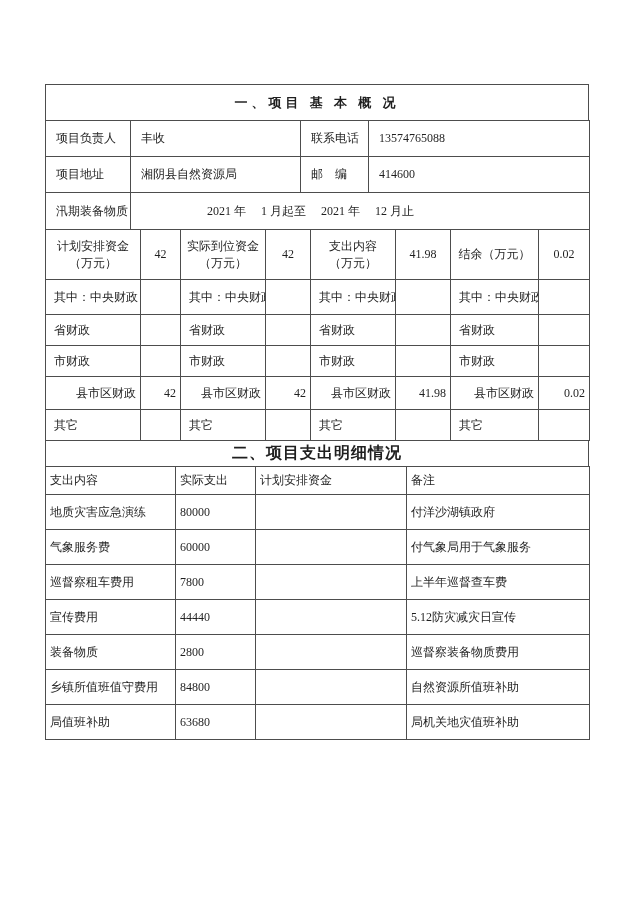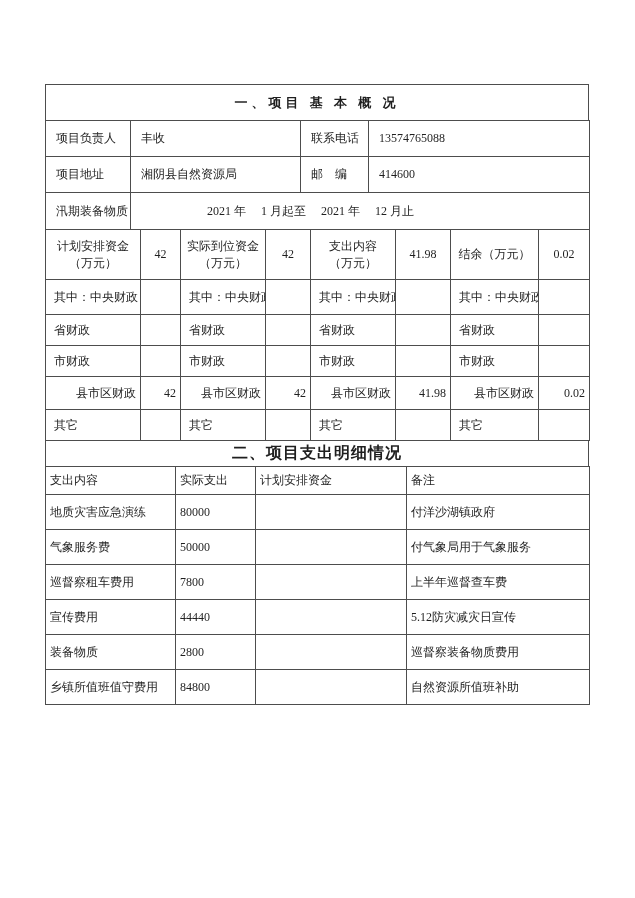--- a/index.html
+++ b/index.html
@@ -216,21 +216,21 @@
       <td>备注</td>
     </tr>
     <tr class="h35">
       <td>地质灾害应急演练</td>
       <td>80000</td>
       <td></td>
       <td>付洋沙湖镇政府</td>
     </tr>
     <tr class="h35">
       <td>气象服务费</td>
-      <td>50000</td>
+      <td>60000</td>
       <td></td>
       <td>付气象局用于气象服务</td>
     </tr>
     <tr class="h35">
       <td>巡督察租车费用</td>
       <td>7800</td>
       <td></td>
       <td>上半年巡督查车费</td>
     </tr>
     <tr class="h35">
@@ -244,16 +244,22 @@
       <td>2800</td>
       <td></td>
       <td>巡督察装备物质费用</td>
     </tr>
     <tr class="h35">
       <td>乡镇所值班值守费用</td>
       <td>84800</td>
       <td></td>
       <td>自然资源所值班补助</td>
     </tr>
+    <tr class="h35">
+      <td>局值班补助</td>
+      <td>63680</td>
+      <td></td>
+      <td>局机关地灾值班补助</td>
+    </tr>
   </tbody>
     </table>
 
 </div>
 
 </body></html>

